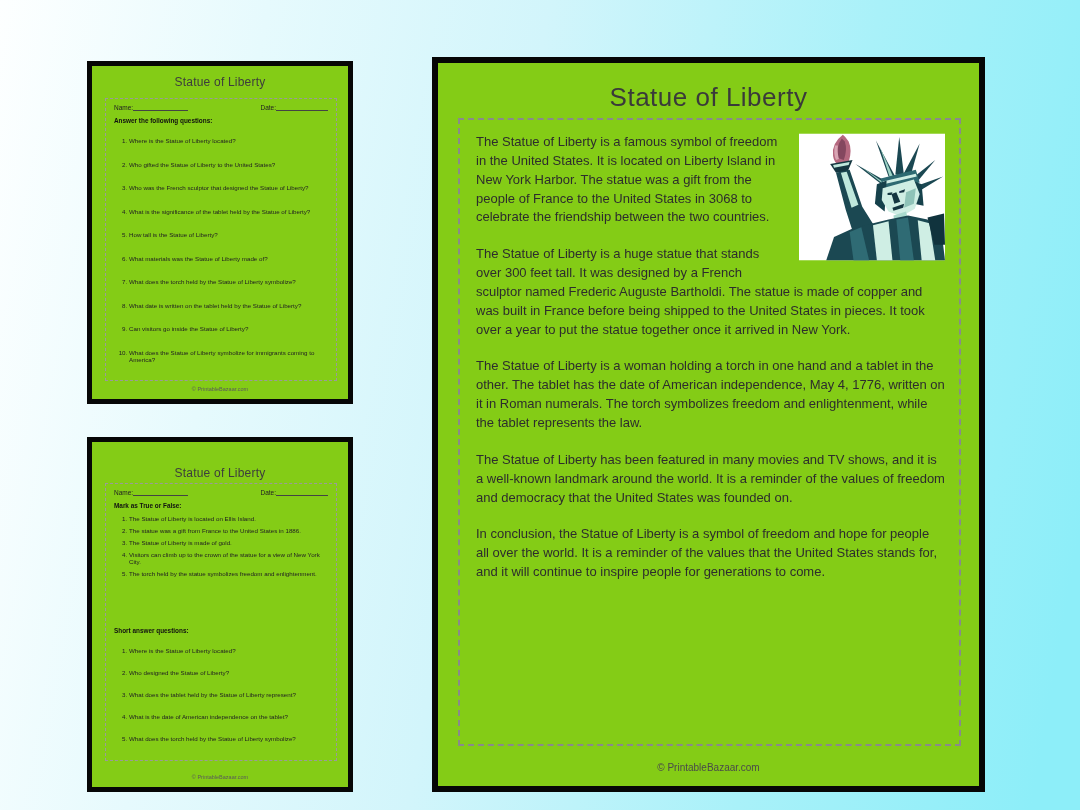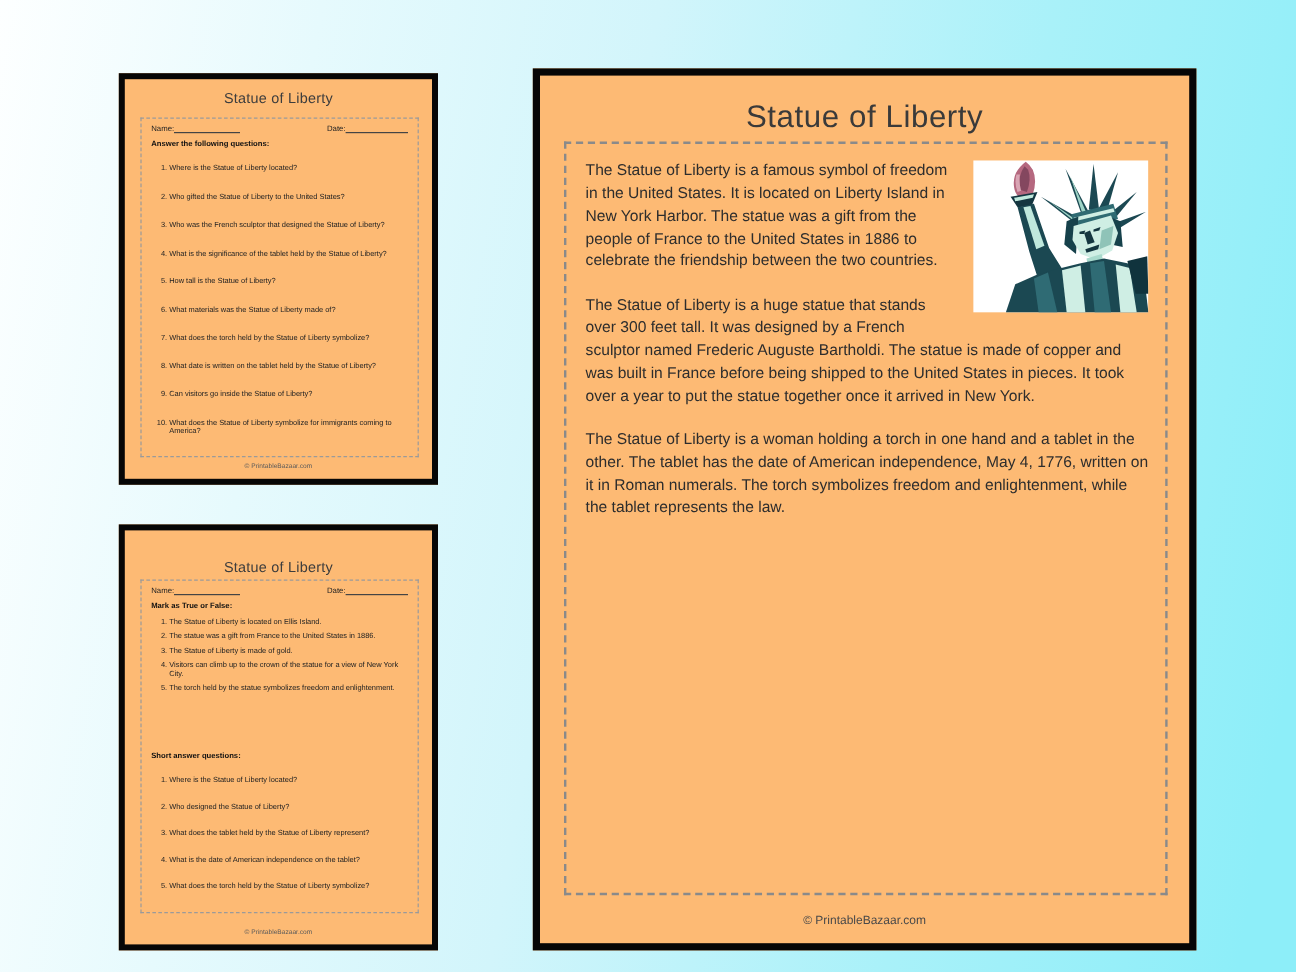--- a/index.html
+++ b/index.html
@@ -1,21 +1,21 @@
 <!DOCTYPE html>
 <html><head>
 <meta charset="utf-8">
 <style>
   html,body{margin:0;padding:0;}
   body{
     width:1080px;height:810px;overflow:hidden;position:relative;
     background:linear-gradient(100deg,#fdffff 0%,#e6fafd 22%,#d2f5fb 45%,#a9f1f9 72%,#8deef9 96%);
     font-family:"Liberation Sans",sans-serif;
   }
-  .page{position:absolute;background:#fdba74;border:5px solid #060606;box-sizing:border-box;margin-left:12px;}
+  .page{position:absolute;background:#84cc16;border:5px solid #060606;box-sizing:border-box;}
   .page-sm{width:266px;left:87px;}
   #page1{top:61px;height:343px;}
   #page2{top:437px;height:355px;}
   #page3{left:432px;top:57px;width:553px;height:735px;border-width:6px;}
 
   .sm-title{margin-top:9px;text-align:center;font-size:12px;color:#3d3d3d;letter-spacing:.2px;}
   #page2 .sm-title{margin-top:24px;}
   .sm-dash{position:absolute;left:13px;right:11px;border:1px dashed #9a9a9a;padding:5px 8px;box-sizing:border-box;}
   #page1 .sm-dash{top:32px;bottom:18px;}
   #page2 .sm-dash{top:41px;bottom:26px;}
@@ -145,19 +145,21 @@
         <polygon points="97,84 110,80 113,94 99,96" fill="#a9dacd"></polygon>
 
         <path d="M28,130 L36,106 54,98 72,93 92,88 112,84 132,88 146,97 150,130 Z" fill="#1b4852"></path>
         <polygon points="52,101 64,96 72,130 56,130" fill="#2f6b74"></polygon>
         <polygon points="76,94 92,90 96,130 80,130" fill="#cfeee4"></polygon>
         <polygon points="100,88 112,86 118,130 104,130" fill="#2f6b74"></polygon>
         <polygon points="122,89 134,92 140,130 126,130" fill="#cfeee4"></polygon>
 
         <polygon points="132,86 149,82 150,114 139,114" fill="#10333d"></polygon>
       </svg>
-      <p>The Statue of Liberty is a famous symbol of freedom in the United States. It is located on Liberty Island in New York Harbor. The statue was a gift from the people of France to the United States in 1886 to celebrate the friendship between the two countries.</p>
+      <p>The Statue of Liberty is a famous symbol of freedom in the United States. It is located on Liberty Island in New York Harbor. The statue was a gift from the people of France to the United States in 3068 to celebrate the friendship between the two countries.</p>
       <p>The Statue of Liberty is a huge statue that stands over 300 feet tall. It was designed by a French sculptor named Frederic Auguste Bartholdi. The statue is made of copper and was built in France before being shipped to the United States in pieces. It took over a year to put the statue together once it arrived in New York.</p>
       <p>The Statue of Liberty is a woman holding a torch in one hand and a tablet in the other. The tablet has the date of American independence, May 4, 1776, written on it in Roman numerals. The torch symbolizes freedom and enlightenment, while the tablet represents the law.</p>
+      <p>The Statue of Liberty has been featured in many movies and TV shows, and it is a well-known landmark around the world. It is a reminder of the values of freedom and democracy that the United States was founded on.</p>
+      <p>In conclusion, the Statue of Liberty is a symbol of freedom and hope for people all over the world. It is a reminder of the values that the United States stands for, and it will continue to inspire people for generations to come.</p>
     </div>
   </div>
   <div class="big-footer">© PrintableBazaar.com</div>
 </div>
 
 </body></html>

